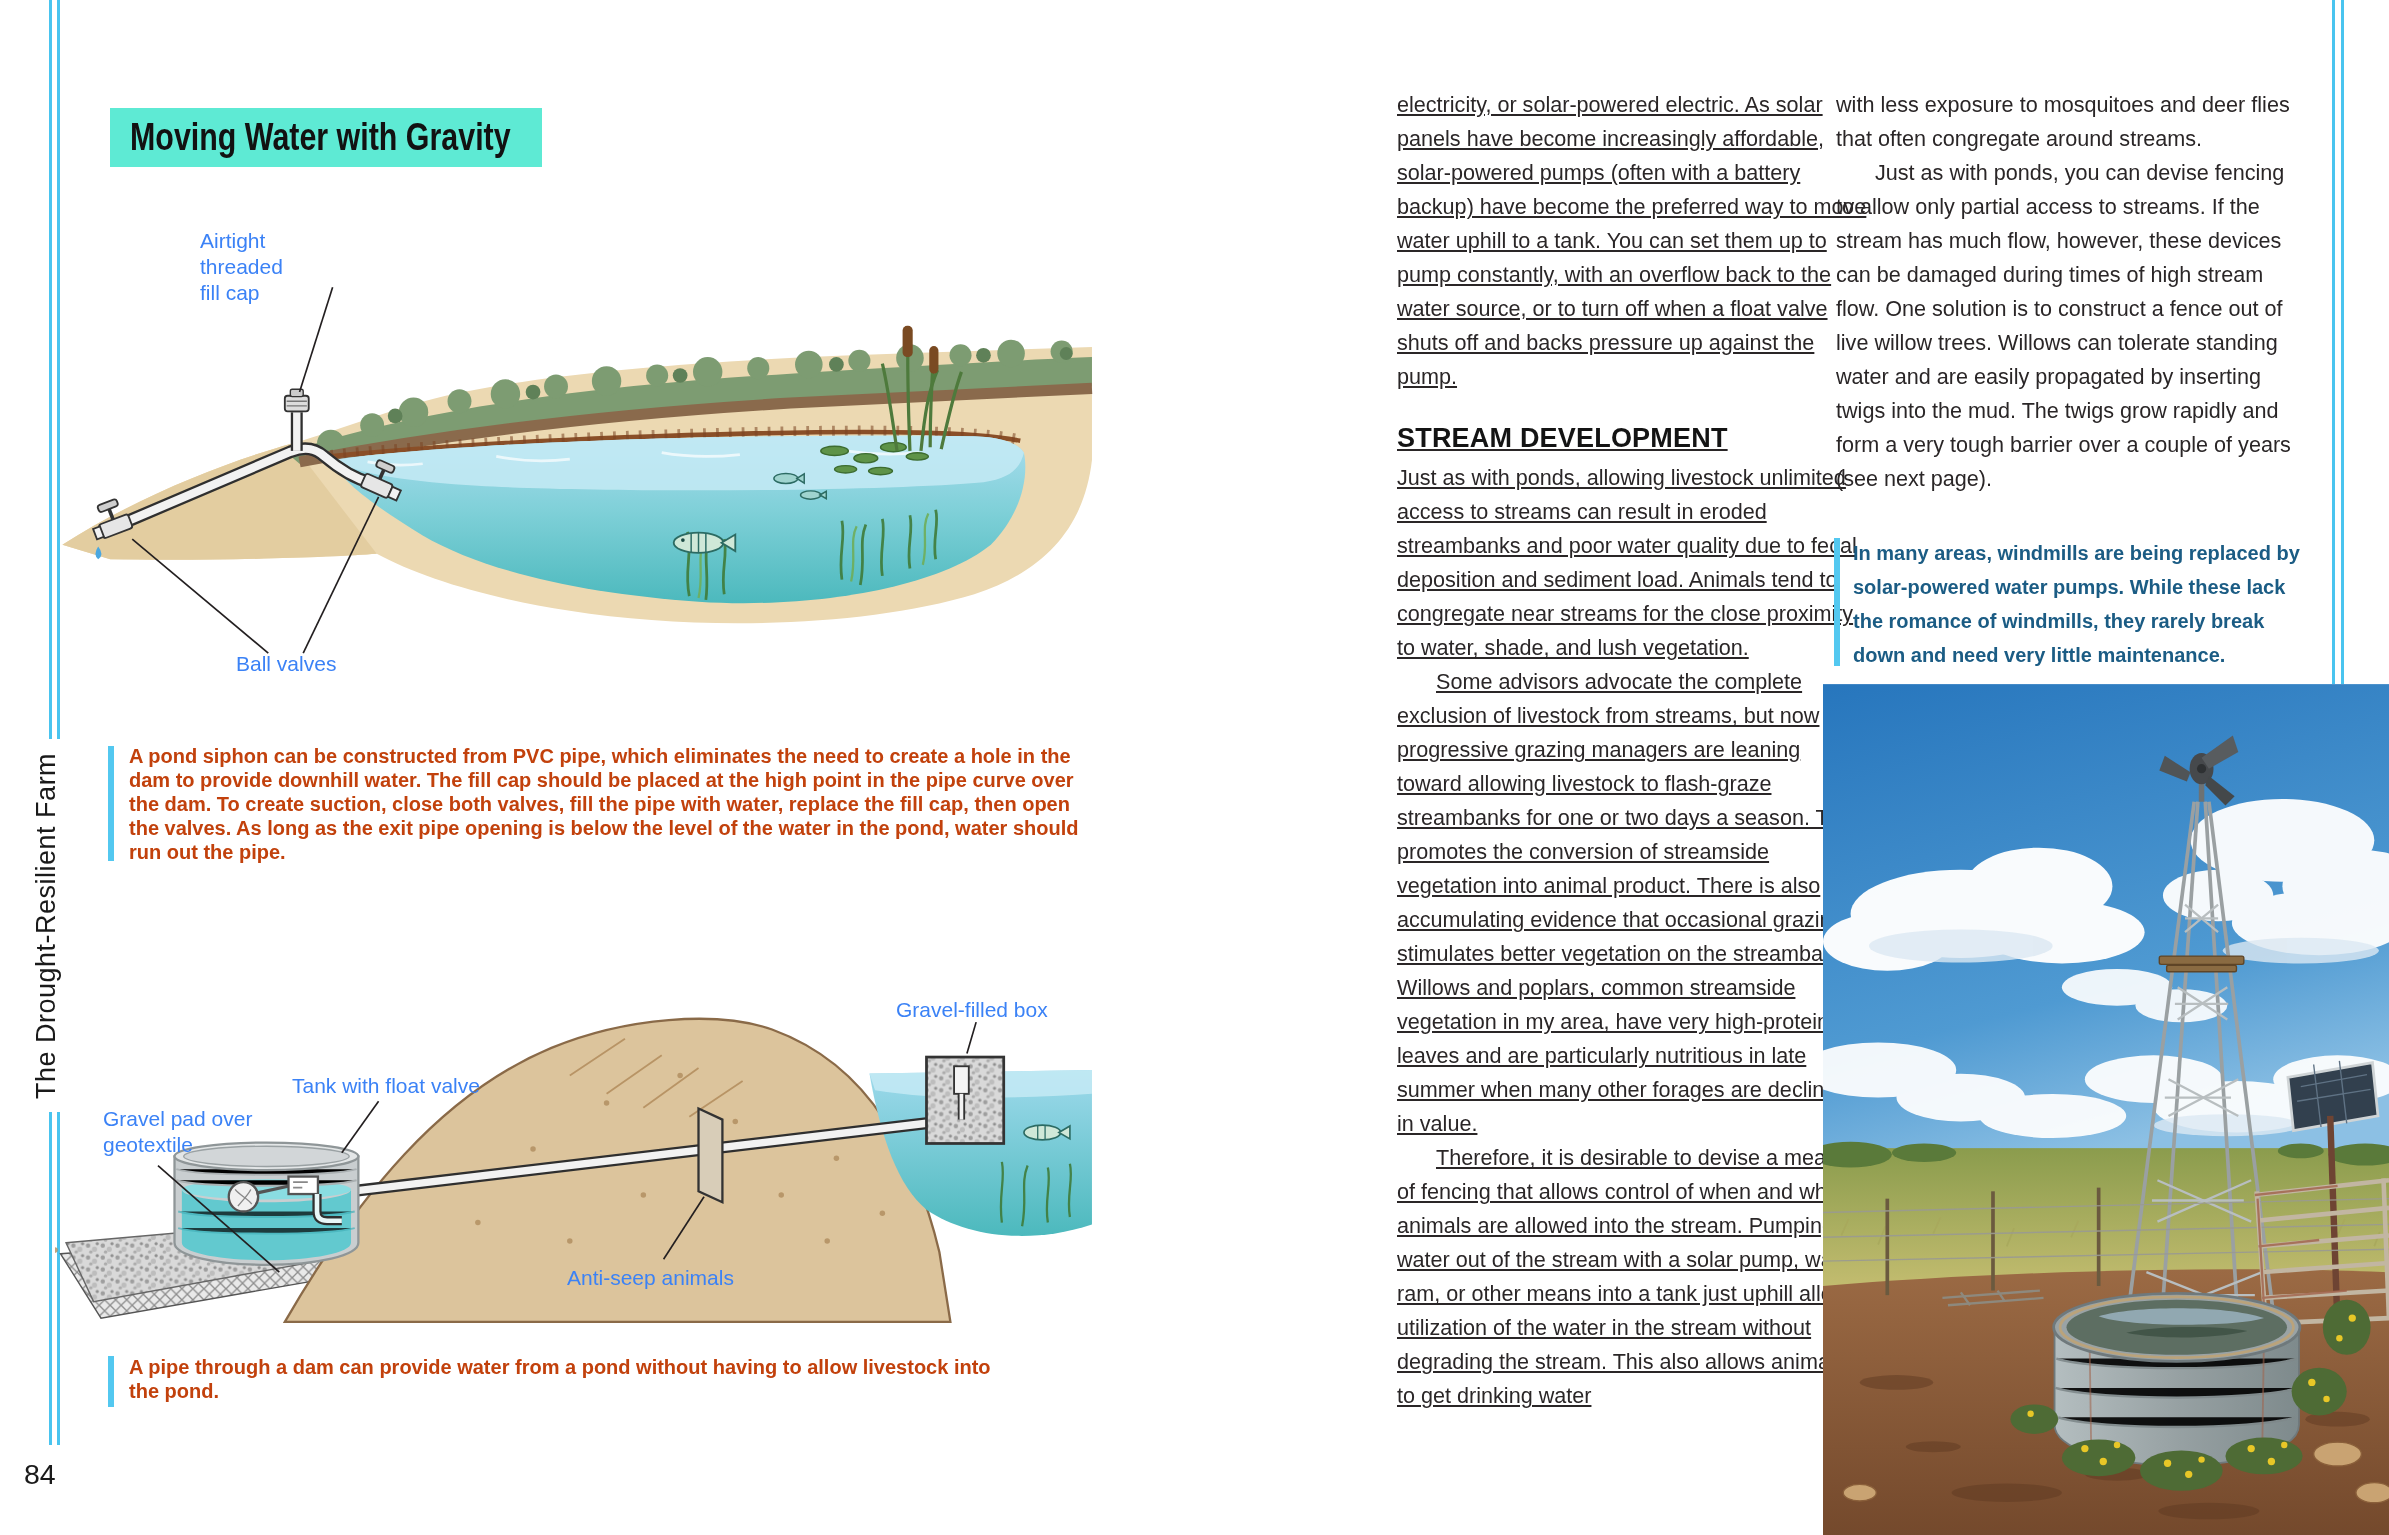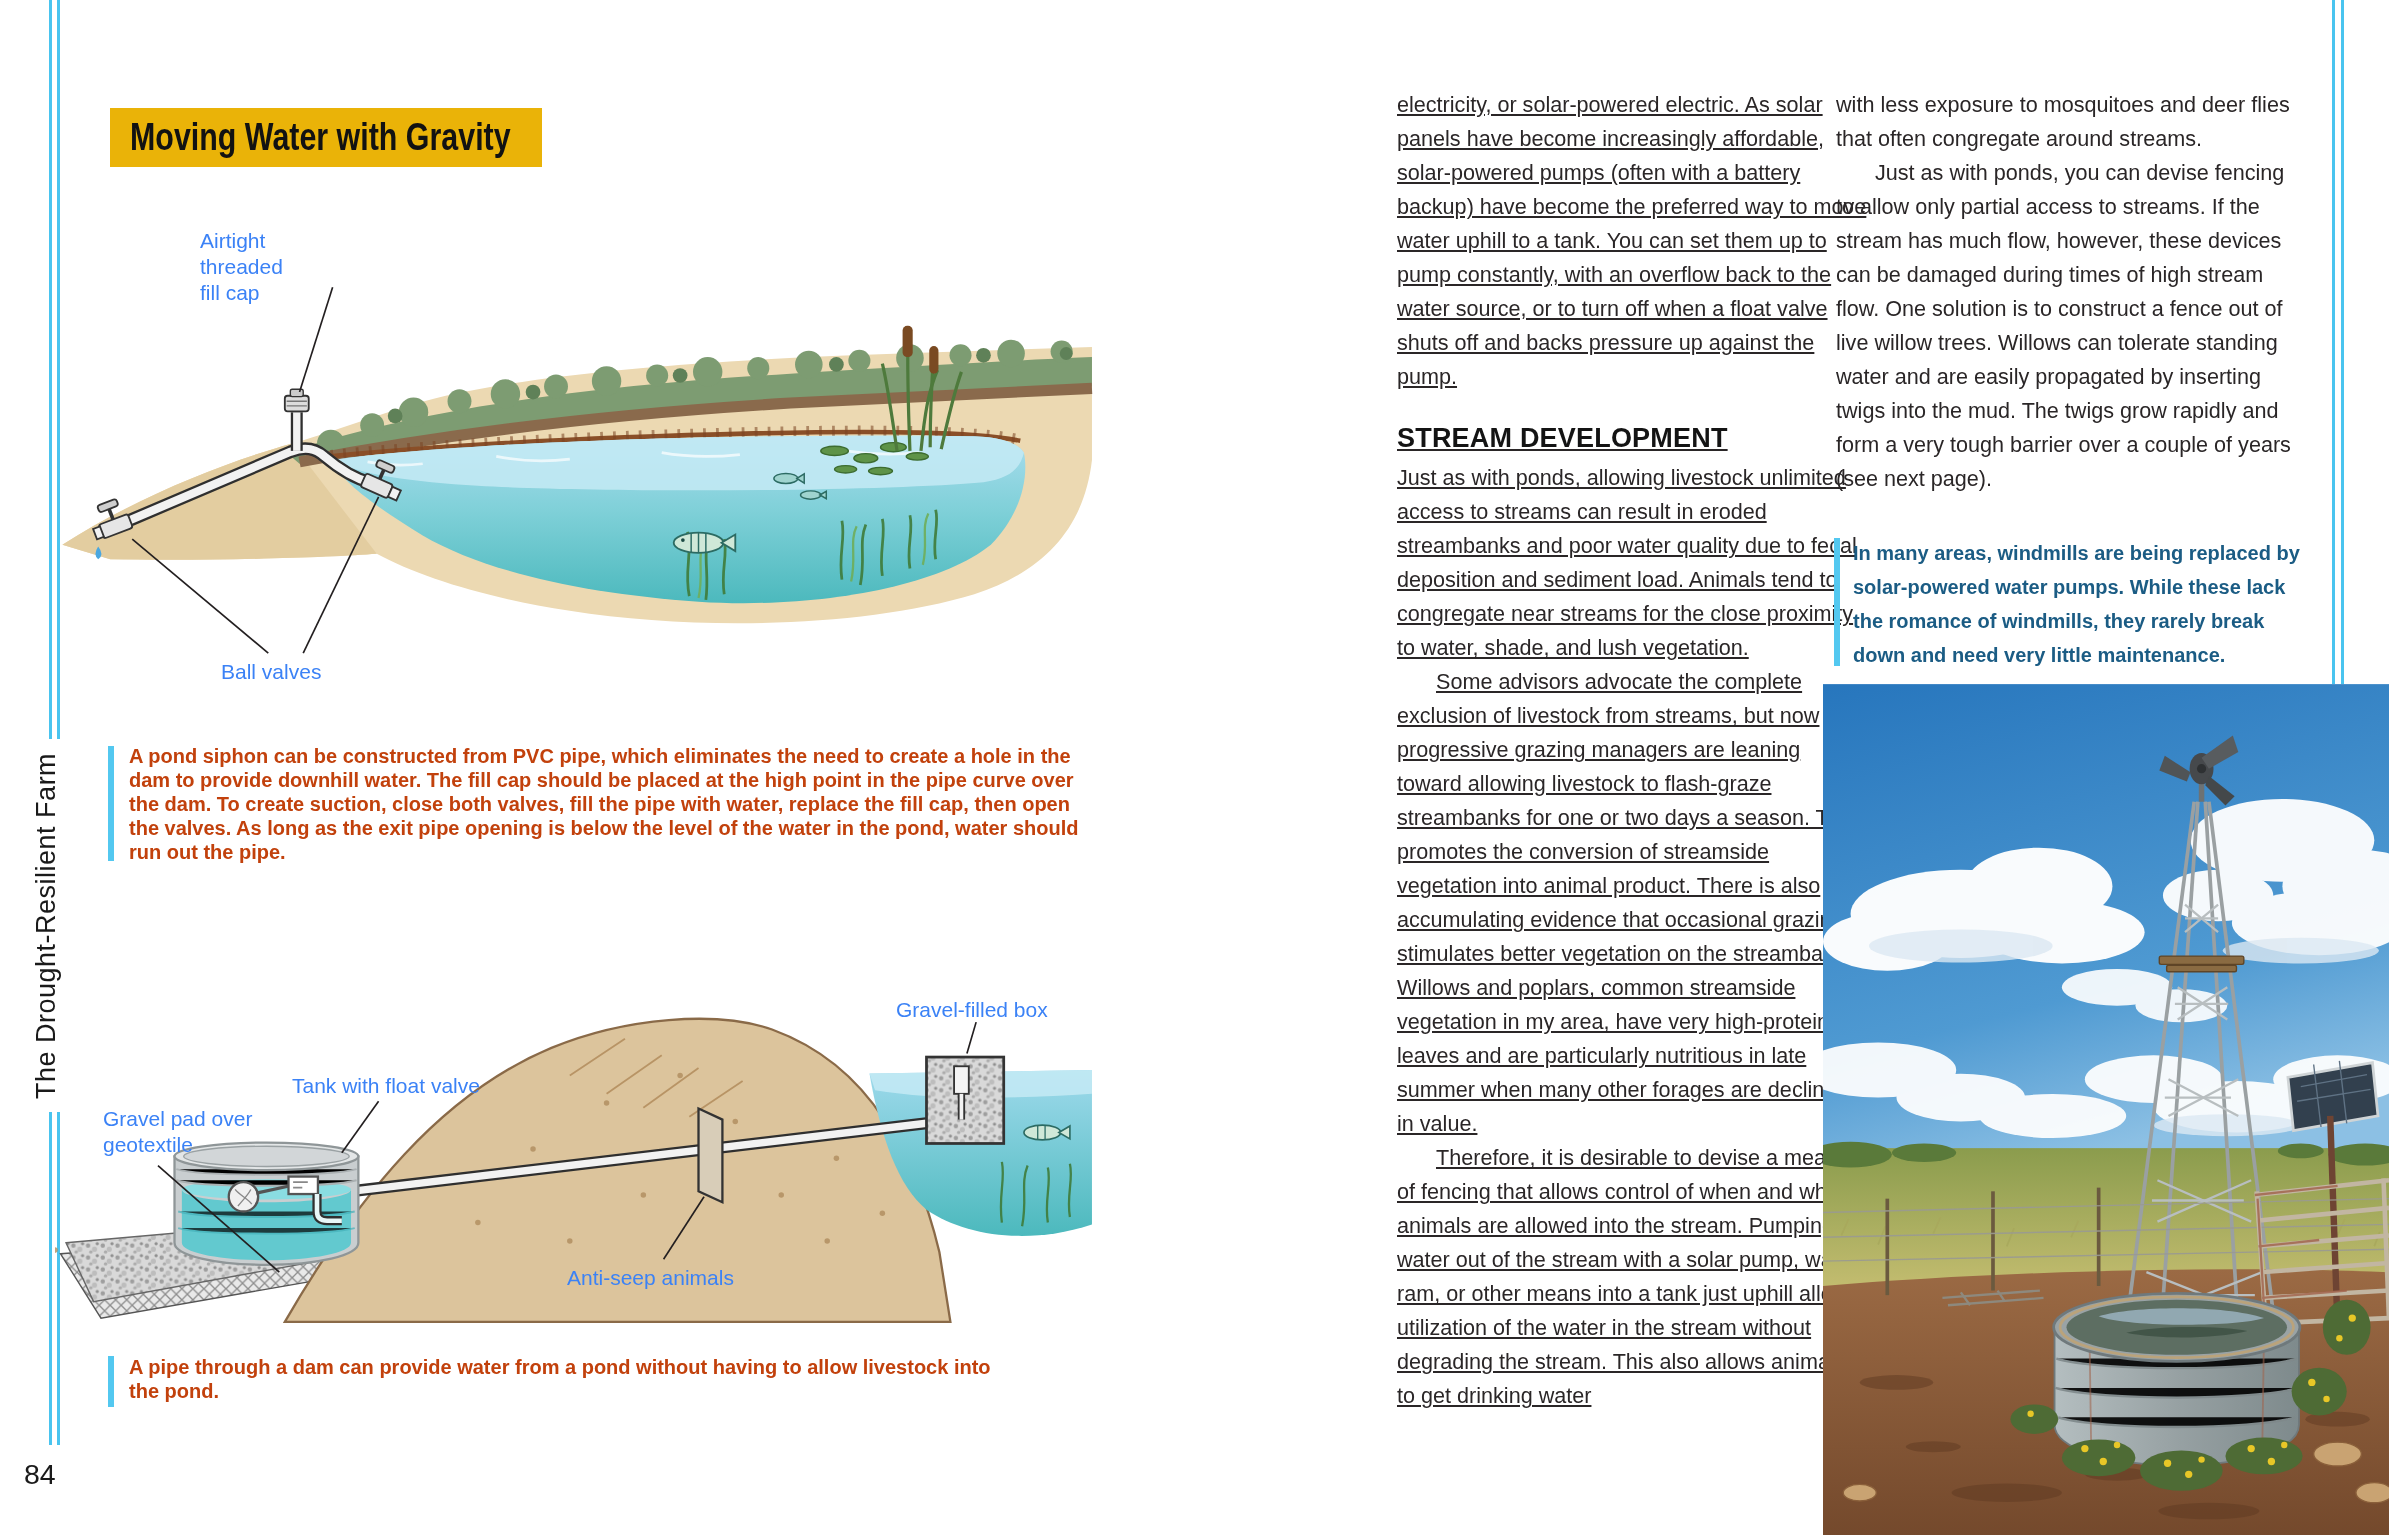--- a/index.html
+++ b/index.html
@@ -17,21 +17,21 @@
   .sidebar-title {
     position:absolute; left:26px; top:741px; height:369px; width:40px;
     writing-mode: vertical-rl; transform: rotate(180deg);
     font-size:27px; color:#1a1a1a; letter-spacing:0.5px;
     display:flex; align-items:center; justify-content:center; white-space:nowrap;
   }
   .page-number { position:absolute; left:24px; top:1458px; font-size:28.5px; color:#1a1a1a; }
 
   .title-box {
     position:absolute; left:110px; top:108px; width:432px; height:59px;
-    background:#eab308; display:flex; align-items:center; padding-left:20px;
+    background:#5eead4; display:flex; align-items:center; padding-left:20px;
   }
   .title-box .title-text{
     font-weight:bold; font-size:38px; color:#121212; white-space:nowrap;
     transform:scaleX(0.8); transform-origin:left center; letter-spacing:0px;
   }
 
   .diag-label { position:absolute; font-size:21px; line-height:26px; color:#3b82f6; }
   .nowrap { white-space:nowrap; }
 
   .caption { position:absolute; font-weight:bold; font-size:20px; line-height:24px; color:#c2410c; }
@@ -198,21 +198,21 @@
       <rect x="16" y="-6" width="10" height="12" fill="#f2f2f2" stroke="#333" stroke-width="2"></rect>
     </g>
 
     <g stroke="#231f20" stroke-width="1.8" fill="none">
       <path d="M302,122 L266,236"></path>
       <path d="M232,520 L84,396"></path>
       <path d="M270,520 L352,350"></path>
     </g>
   </svg>
   <div class="diag-label" style="left:200px; top:228px; width:108px;">Airtight threaded fill cap</div>
-  <div class="diag-label nowrap" style="left:221px; top:651px;margin-top:8px;">Ball valves</div>
+  <div class="diag-label nowrap" style="left:236px; top:651px;">Ball valves</div>
 
   <div class="caption-bar" style="left:108px; top:746px; height:115px;"></div>
   <div class="caption" style="left:129px; top:744px; width:976px;">A pond siphon can be constructed from PVC pipe, which eliminates the need to create a hole in the dam to provide downhill water. The fill cap should be placed at the high point in the pipe curve over the dam. To create suction, close both valves, fill the pipe with water, replace the fill cap, then open the valves. As long as the exit pipe opening is below the level of the water in the pond, water should run out the pipe.</div>
 
   <svg style="left:55px; top:919px;" width="1048" height="460" viewBox="0 0 1140 500">
     <defs>
       <pattern id="gravel" width="16" height="13" patternUnits="userSpaceOnUse">
         <rect width="16" height="13" fill="#d9d9d9"></rect>
         <circle cx="4" cy="4" r="2.4" fill="#9e9e9e"></circle>
         <circle cx="11" cy="8" r="2.8" fill="#bdbdbd"></circle>

